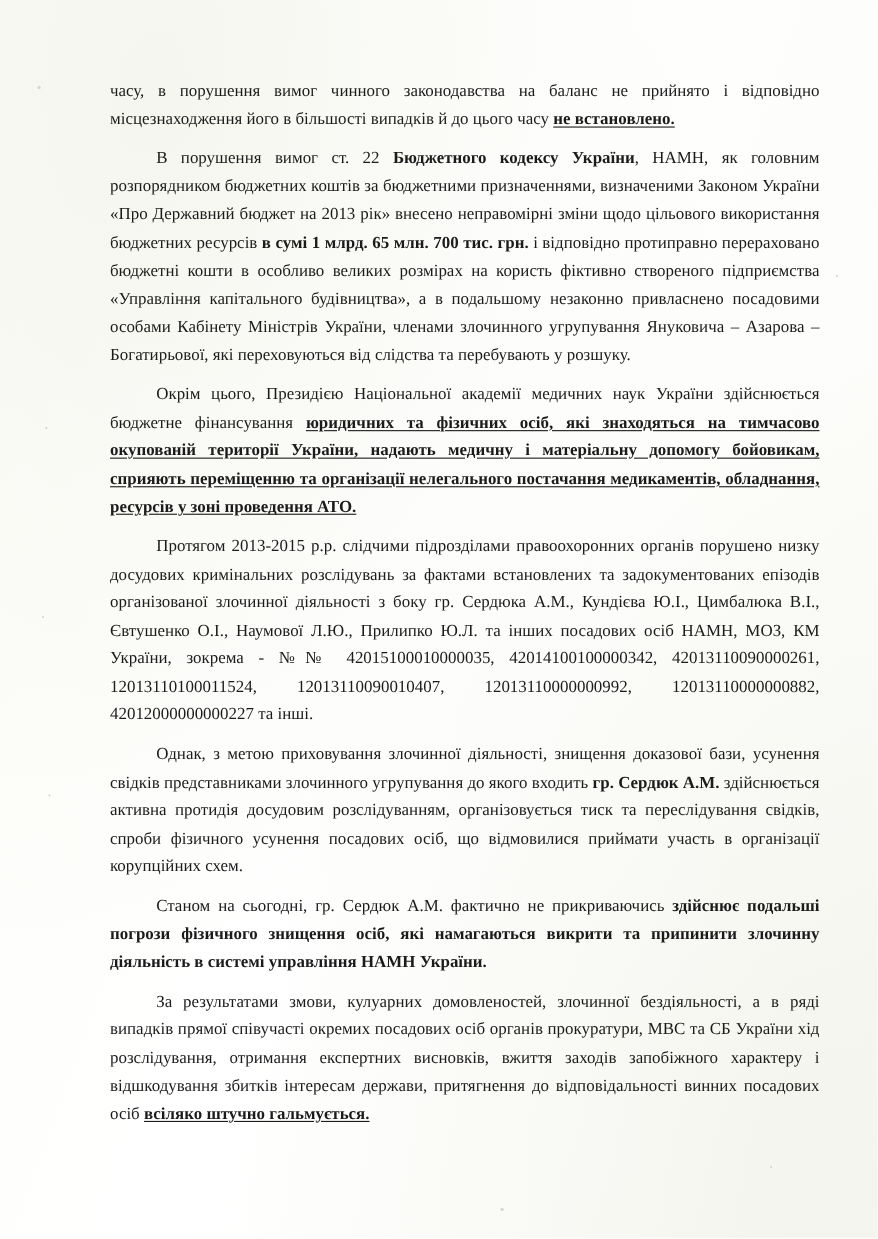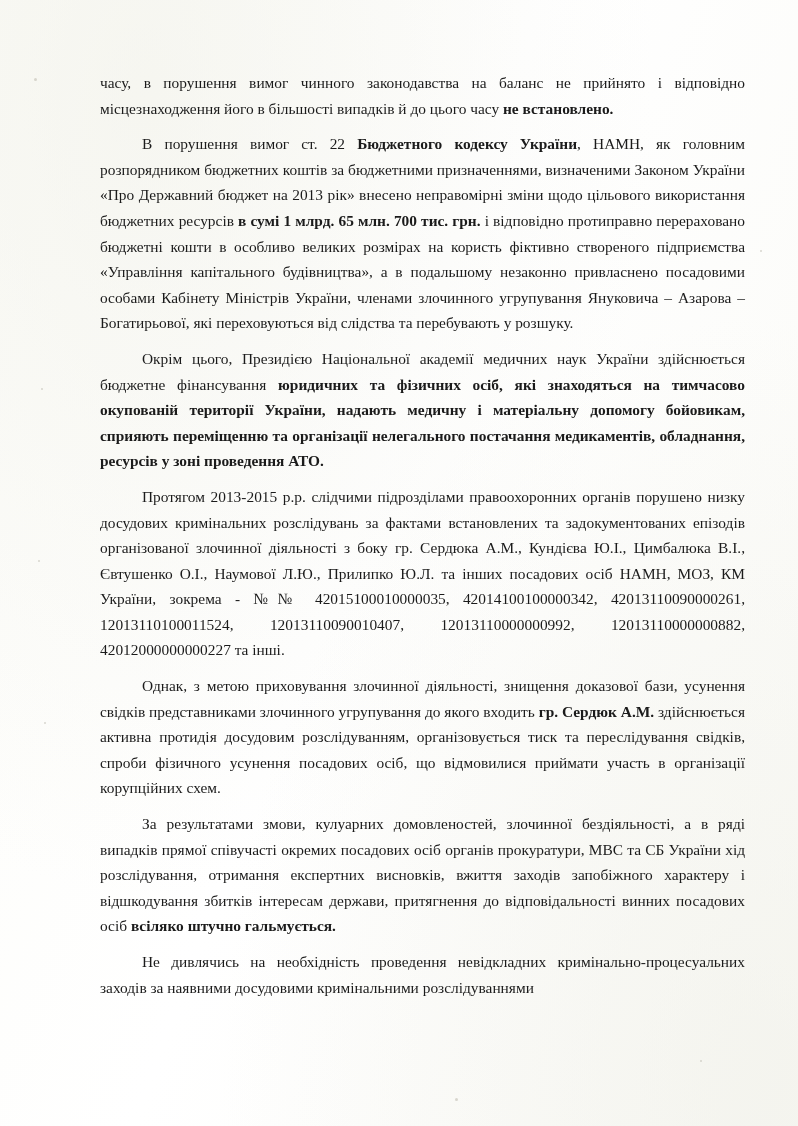--- a/index.html
+++ b/index.html
@@ -42,21 +42,21 @@
     text-justify: inter-word;
   }
   p {
     margin: 0;
   }
   p.ind {
     text-indent: 42px;
     margin-top: 10px;
   }
   b { font-weight: bold; }
-  .bu { font-weight: bold; text-underline-offset: 2px; }
+  .bu { font-weight: bold; text-decoration: underline; text-underline-offset: 2px; }
 </style>
 </head>
 <body>
 
 <div class="page">
   <div class="scan-tint"></div>
 
   <div class="speck" style="left:34px;top:78px;width:3px;height:3px;"></div>
   <div class="speck" style="left:41px;top:388px;width:2px;height:2px;"></div>
   <div class="speck" style="left:38px;top:560px;width:2px;height:2px;"></div>
@@ -64,16 +64,16 @@
   <div class="speck" style="left:455px;top:1098px;width:3px;height:3px;"></div>
   <div class="speck" style="left:700px;top:1060px;width:2px;height:2px;"></div>
   <div class="speck" style="left:760px;top:250px;width:2px;height:2px;"></div>
 
   <div class="text-body">
     <p class="body-paragraph"><span>часу, в порушення вимог чинного законодавства на баланс не прийнято і відповідно місцезнаходження його в більшості випадків й до цього часу </span><span class="bu">не встановлено.</span></p>
     <p class="body-paragraph ind"><span>В порушення вимог ст. 22 </span><b>Бюджетного кодексу України</b><span>, НАМН, як головним розпорядником бюджетних коштів за бюджетними призначеннями, визначеними Законом України «Про Державний бюджет на 2013 рік» внесено неправомірні зміни щодо цільового використання бюджетних ресурсів </span><b>в сумі 1 млрд. 65 млн. 700 тис. грн.</b><span> і відповідно протиправно перераховано бюджетні кошти в особливо великих розмірах на користь фіктивно створеного підприємства «Управління капітального будівництва», а в подальшому незаконно привласнено посадовими особами Кабінету Міністрів України, членами злочинного угрупування Януковича – Азарова – Богатирьової, які переховуються від слідства та перебувають у розшуку.</span></p>
     <p class="body-paragraph ind"><span>Окрім цього, Президією Національної академії медичних наук України здійснюється бюджетне фінансування </span><span class="bu">юридичних та фізичних осіб, які знаходяться на тимчасово окупованій території України, надають медичну і матеріальну допомогу бойовикам, сприяють переміщенню та організації нелегального постачання медикаментів, обладнання, ресурсів у зоні проведення АТО.</span></p>
     <p class="body-paragraph ind"><span>Протягом 2013-2015 р.р. слідчими підрозділами правоохоронних органів порушено низку досудових кримінальних розслідувань за фактами встановлених та задокументованих епізодів організованої злочинної діяльності з боку гр. Сердюка А.М., Кундієва Ю.І., Цимбалюка В.І., Євтушенко О.І., Наумової Л.Ю., Прилипко Ю.Л. та інших посадових осіб НАМН, МОЗ, КМ України, зокрема - №№ 42015100010000035, 42014100100000342, 42013110090000261, 12013110100011524, 12013110090010407, 12013110000000992, 12013110000000882, 42012000000000227 та інші.</span></p>
     <p class="body-paragraph ind"><span>Однак, з метою приховування злочинної діяльності, знищення доказової бази, усунення свідків представниками злочинного угрупування до якого входить </span><b>гр. Сердюк А.М.</b><span> здійснюється активна протидія досудовим розслідуванням, організовується тиск та переслідування свідків, спроби фізичного усунення посадових осіб, що відмовилися приймати участь в організації корупційних схем.</span></p>
+    <p class="body-paragraph ind"><span>Станом на сьогодні, гр. Сердюк А.М. фактично не прикриваючись </span><b>здійснює подальші погрози фізичного знищення осіб, які намагаються викрити та припинити злочинну діяльність в системі управління НАМН України.</b></p>
     <p class="body-paragraph ind"><span>За результатами змови, кулуарних домовленостей, злочинної бездіяльності, а в ряді випадків прямої співучасті окремих посадових осіб органів прокуратури, МВС та СБ України  хід розслідування, отримання експертних висновків, вжиття заходів запобіжного характеру і відшкодування збитків інтересам держави, притягнення  до  відповідальності  винних  посадових  осіб  </span><span class="bu">всіляко штучно гальмується.</span></p>
-    <p class="body-paragraph ind"><span>Не дивлячись на необхідність проведення невідкладних кримінально-процесуальних заходів за наявними досудовими кримінальними розслідуваннями</span></p>
   </div>
 </div>
 
 </body></html>

